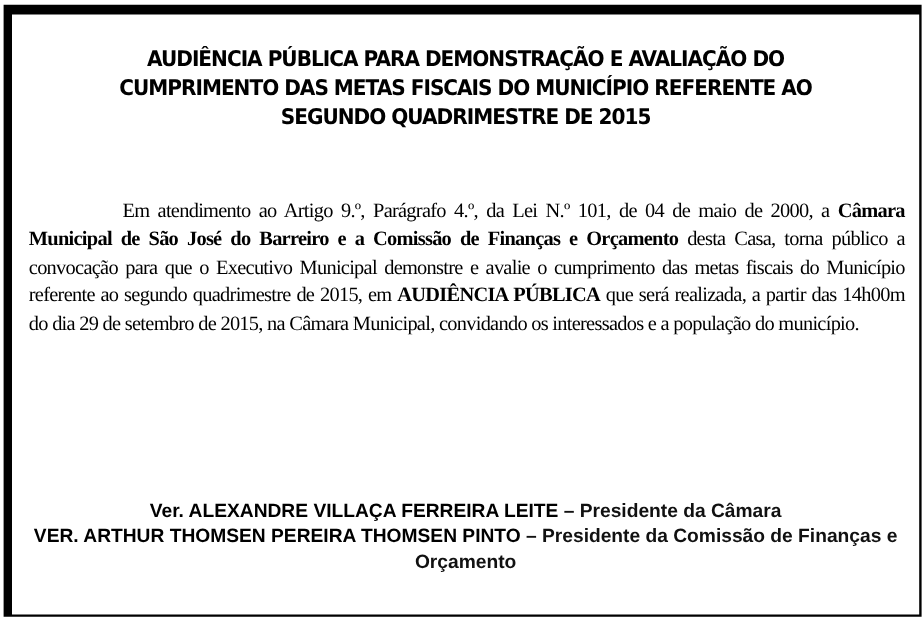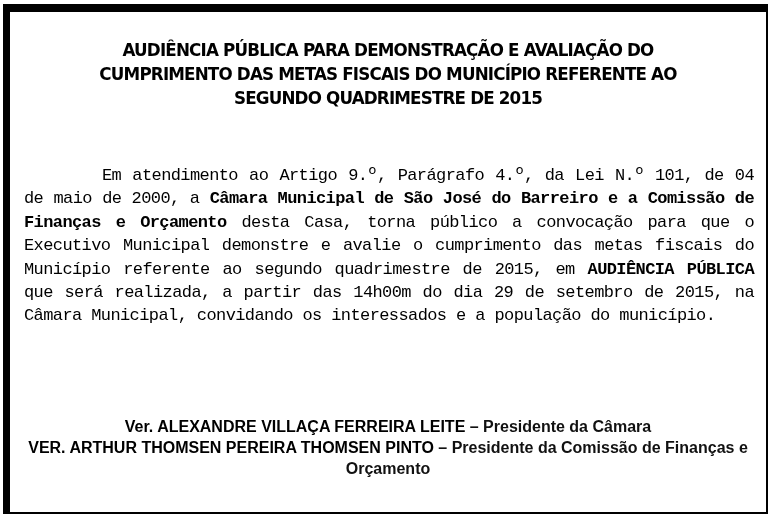--- a/index.html
+++ b/index.html
@@ -39,21 +39,21 @@
       color: #000;
       letter-spacing: -0.9px;
       transform: scaleX(0.93);
       transform-origin: center top;
     }
     .body-text {
       position: absolute;
       left: 14px;
       top: 152px;
       width: 730px;
-      font-family: Liberation Mono, monospace;
+      font-family: Liberation Serif, serif;
       font-size: 17px;
       line-height: 23.4px;
       color: #000;
       text-align: justify;
       letter-spacing: -0.6px;
       word-spacing: 0px;
     }
     .body-text .indent {
       display: inline-block;
       width: 78px;

